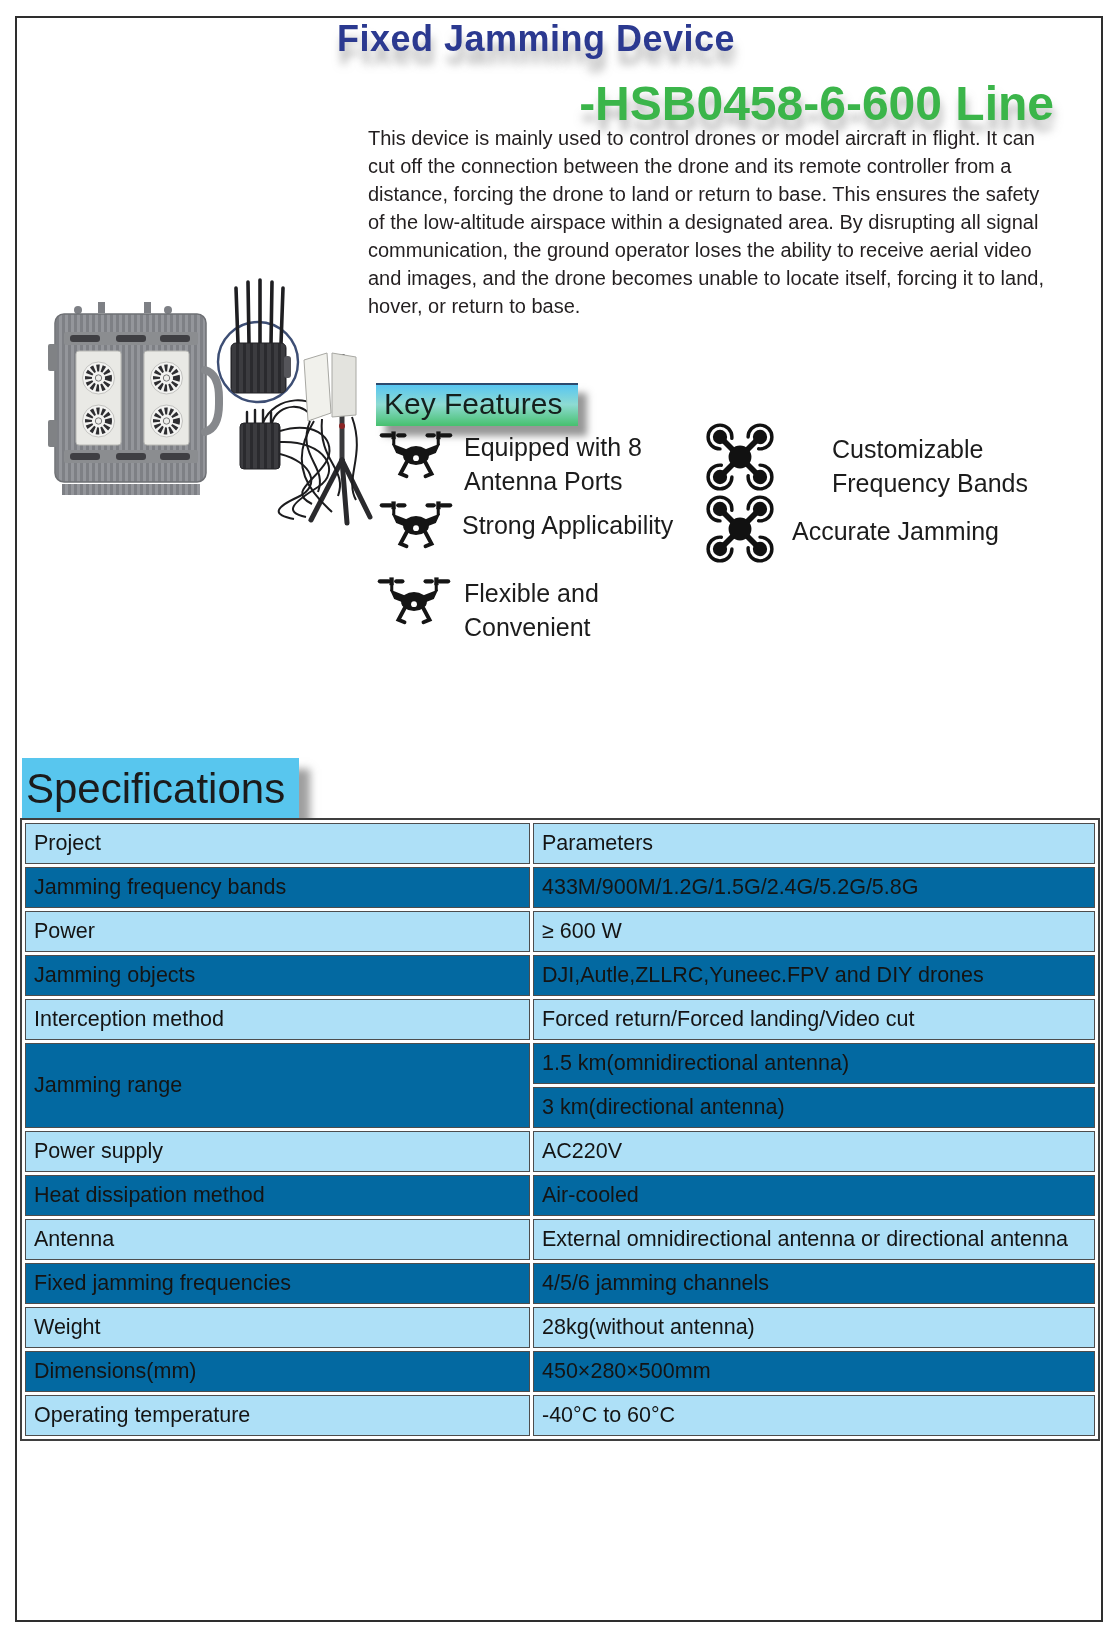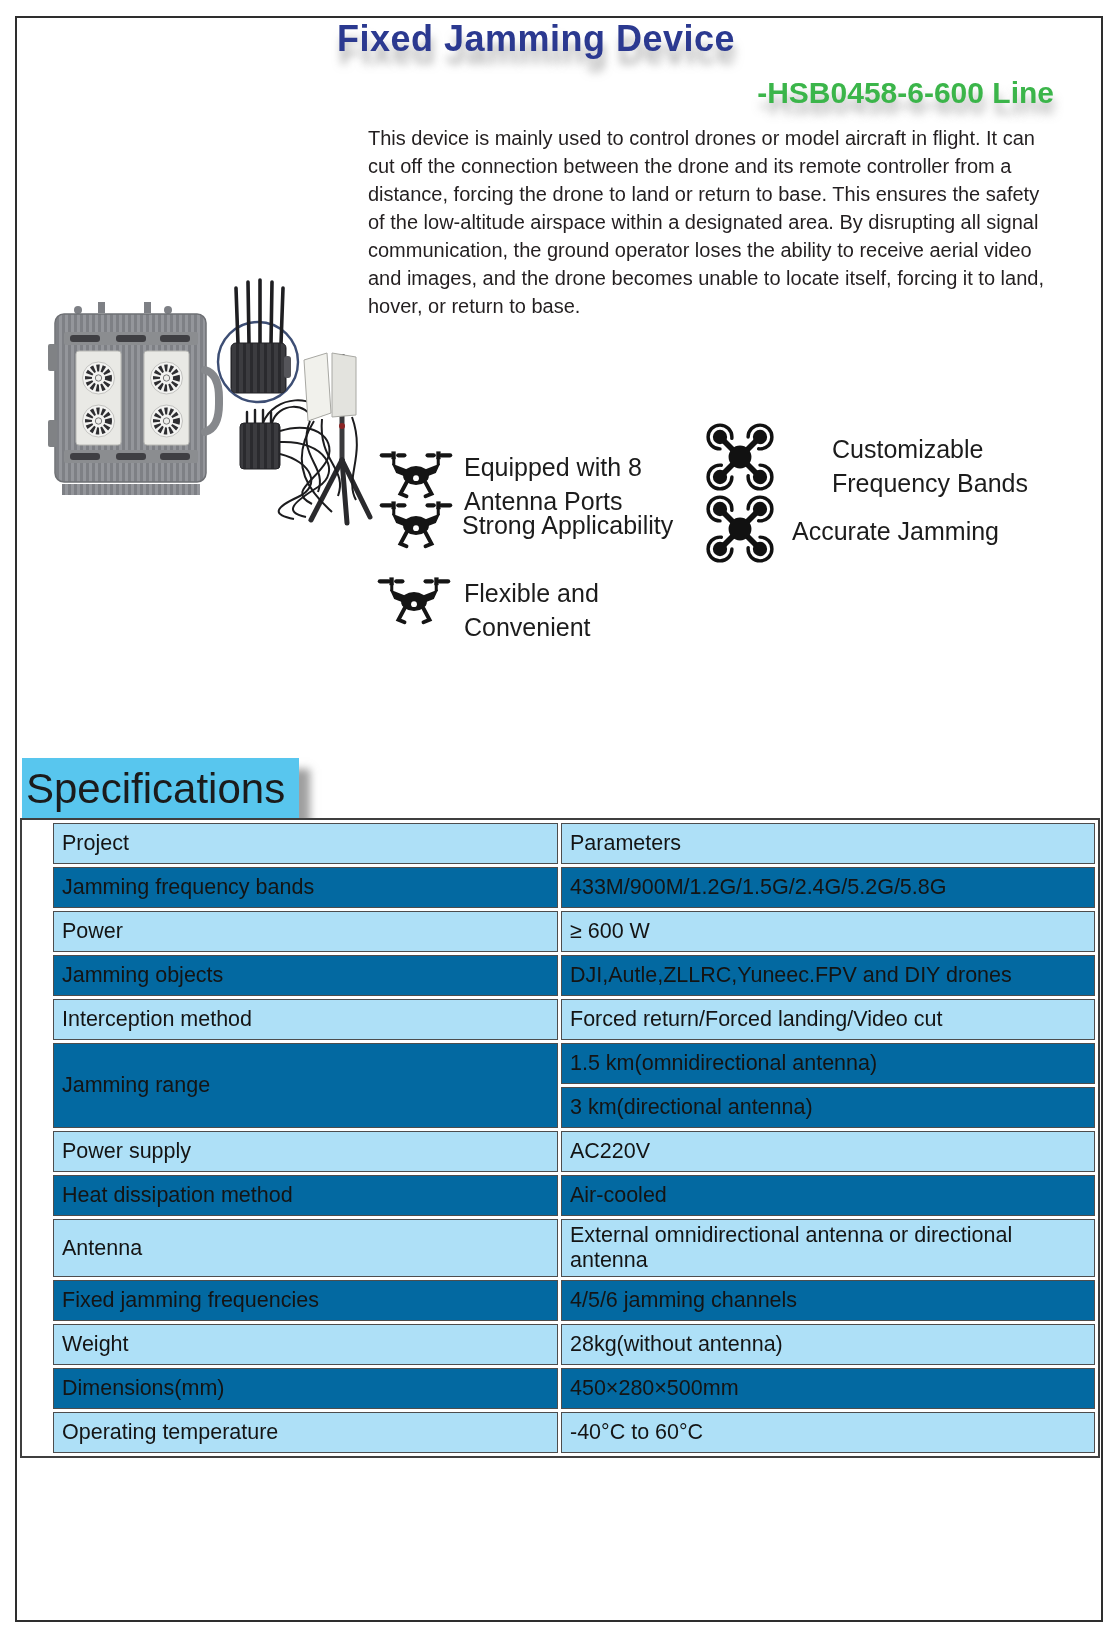--- a/index.html
+++ b/index.html
@@ -4,54 +4,54 @@
 <style>
   * { margin:0; padding:0; box-sizing:border-box; }
   body { width:1120px; height:1640px; background:#ffffff; font-family:"Liberation Sans", sans-serif; position:relative; overflow:hidden; }
   .page { position:absolute; inset:0; }
   .page-border { position:absolute; left:15px; top:16px; width:1088px; height:1606px; border:2px solid #2e2e2e; }
 
   .title { position:absolute; top:18px; left:0; width:1072px; text-align:center;
            font-size:36px; font-weight:bold; color:#2b3990; letter-spacing:0.5px;
            text-shadow:2px 13px 9px rgba(120,120,120,0.55); }
   .subtitle { position:absolute; top:76px; right:66px;
-              font-size:30px; font-weight:bold; color:#3bb54a;
+              font-size:48px; font-weight:bold; color:#3bb54a;
               text-shadow:2px 11px 8px rgba(120,120,120,0.5); }
   .description { position:absolute; left:368px; top:124px; width:680px;
                  font-size:20px; line-height:28px; color:#231f20; }
 
   .photo { position:absolute; left:26px; top:226px; width:348px; height:300px; }
 
   .kf-heading { position:absolute; left:376px; top:383px; display:inline-block;
                 font-size:30px; color:#15201d; padding:2px 16px 5px 8px;
                 background:linear-gradient(180deg,#58c6f1 0%, #8edbd2 48%, #46c06e 100%);
                 box-shadow:9px 10px 7px rgba(95,95,95,0.65);
                 border-top:2px solid #2c4a6e; }
 
   .feature { position:absolute; display:flex; }
   .feature .flabel { font-size:25px; line-height:34px; color:#1c1c1c; }
   .icon-wrap { flex:0 0 auto; }
-  .f0 { left:378px; top:426px; align-items:flex-start;margin-top:20px; }
+  .f0 { left:378px; top:426px; align-items:flex-start; }
   .f0 .flabel { width:215px; margin-left:10px; margin-top:4px; }
   .f1 { left:700px; top:416px; align-items:flex-start;gap:40px; }
   .f1 .flabel { width:240px; margin-left:12px; margin-top:16px; }
   .f2 { left:378px; top:496px; align-items:center; }
   .f2 .flabel { width:260px; margin-left:8px; }
   .f3 { left:700px; top:488px; align-items:center; }
   .f3 .flabel { width:245px; margin-left:12px; }
   .f4 { left:376px; top:572px; align-items:flex-start; }
   .f4 .flabel { width:160px; margin-left:12px; margin-top:4px; }
 
   .spec-heading { position:absolute; left:22px; top:758px; display:inline-block;
                   font-size:42px; color:#1b1b1b; padding:7px 14px 7px 4px;
                   background:#58c6ee; box-shadow:11px 11px 8px rgba(95,95,95,0.6); }
 
   table.spec { position:absolute; left:20px; top:818px; width:1080px;
                border-collapse:separate; border-spacing:3px;
-               border:2px solid #3f3f3f; background:#ffffff;padding-left:28px; }
+               border:2px solid #3f3f3f; background:#ffffff; }
   table.spec td { border:1.5px solid #4d4d4d; font-size:21.5px; color:#141414;
                   padding:3px 8px; height:41px; vertical-align:middle; }
   td.c1 { width:505px; }
   td.blue { background:#aee0f7; }
   td.white { background:#0369a1; }
   td.tall { height:88px; }
 </style>
 </head>
 <body>
 
@@ -203,20 +203,21 @@
         <g fill="none" stroke="#1c1c1e" stroke-width="2">
           <path d="M284 195 C 270 230 302 240 292 266"></path>
           <path d="M296 193 C 292 236 322 242 312 270"></path>
           <path d="M326 191 C 340 230 318 252 330 274"></path>
           <path d="M288 195 C 260 240 286 268 306 286"></path>
         </g>
       </g>
     </svg>
   </div>
 
+  <div class="kf-heading">Key Features</div>
 
   <div class="feature f0">
     <span class="icon-wrap"><svg width="76" height="54">
           <use href="#sym-drone-side"></use>
         </svg></span>
     <span class="flabel">Equipped with 8 Antenna Ports</span>
   </div>
   <div class="feature f1">
     <span class="icon-wrap"><svg width="80" height="82">
           <use href="#sym-drone-top"></use>

